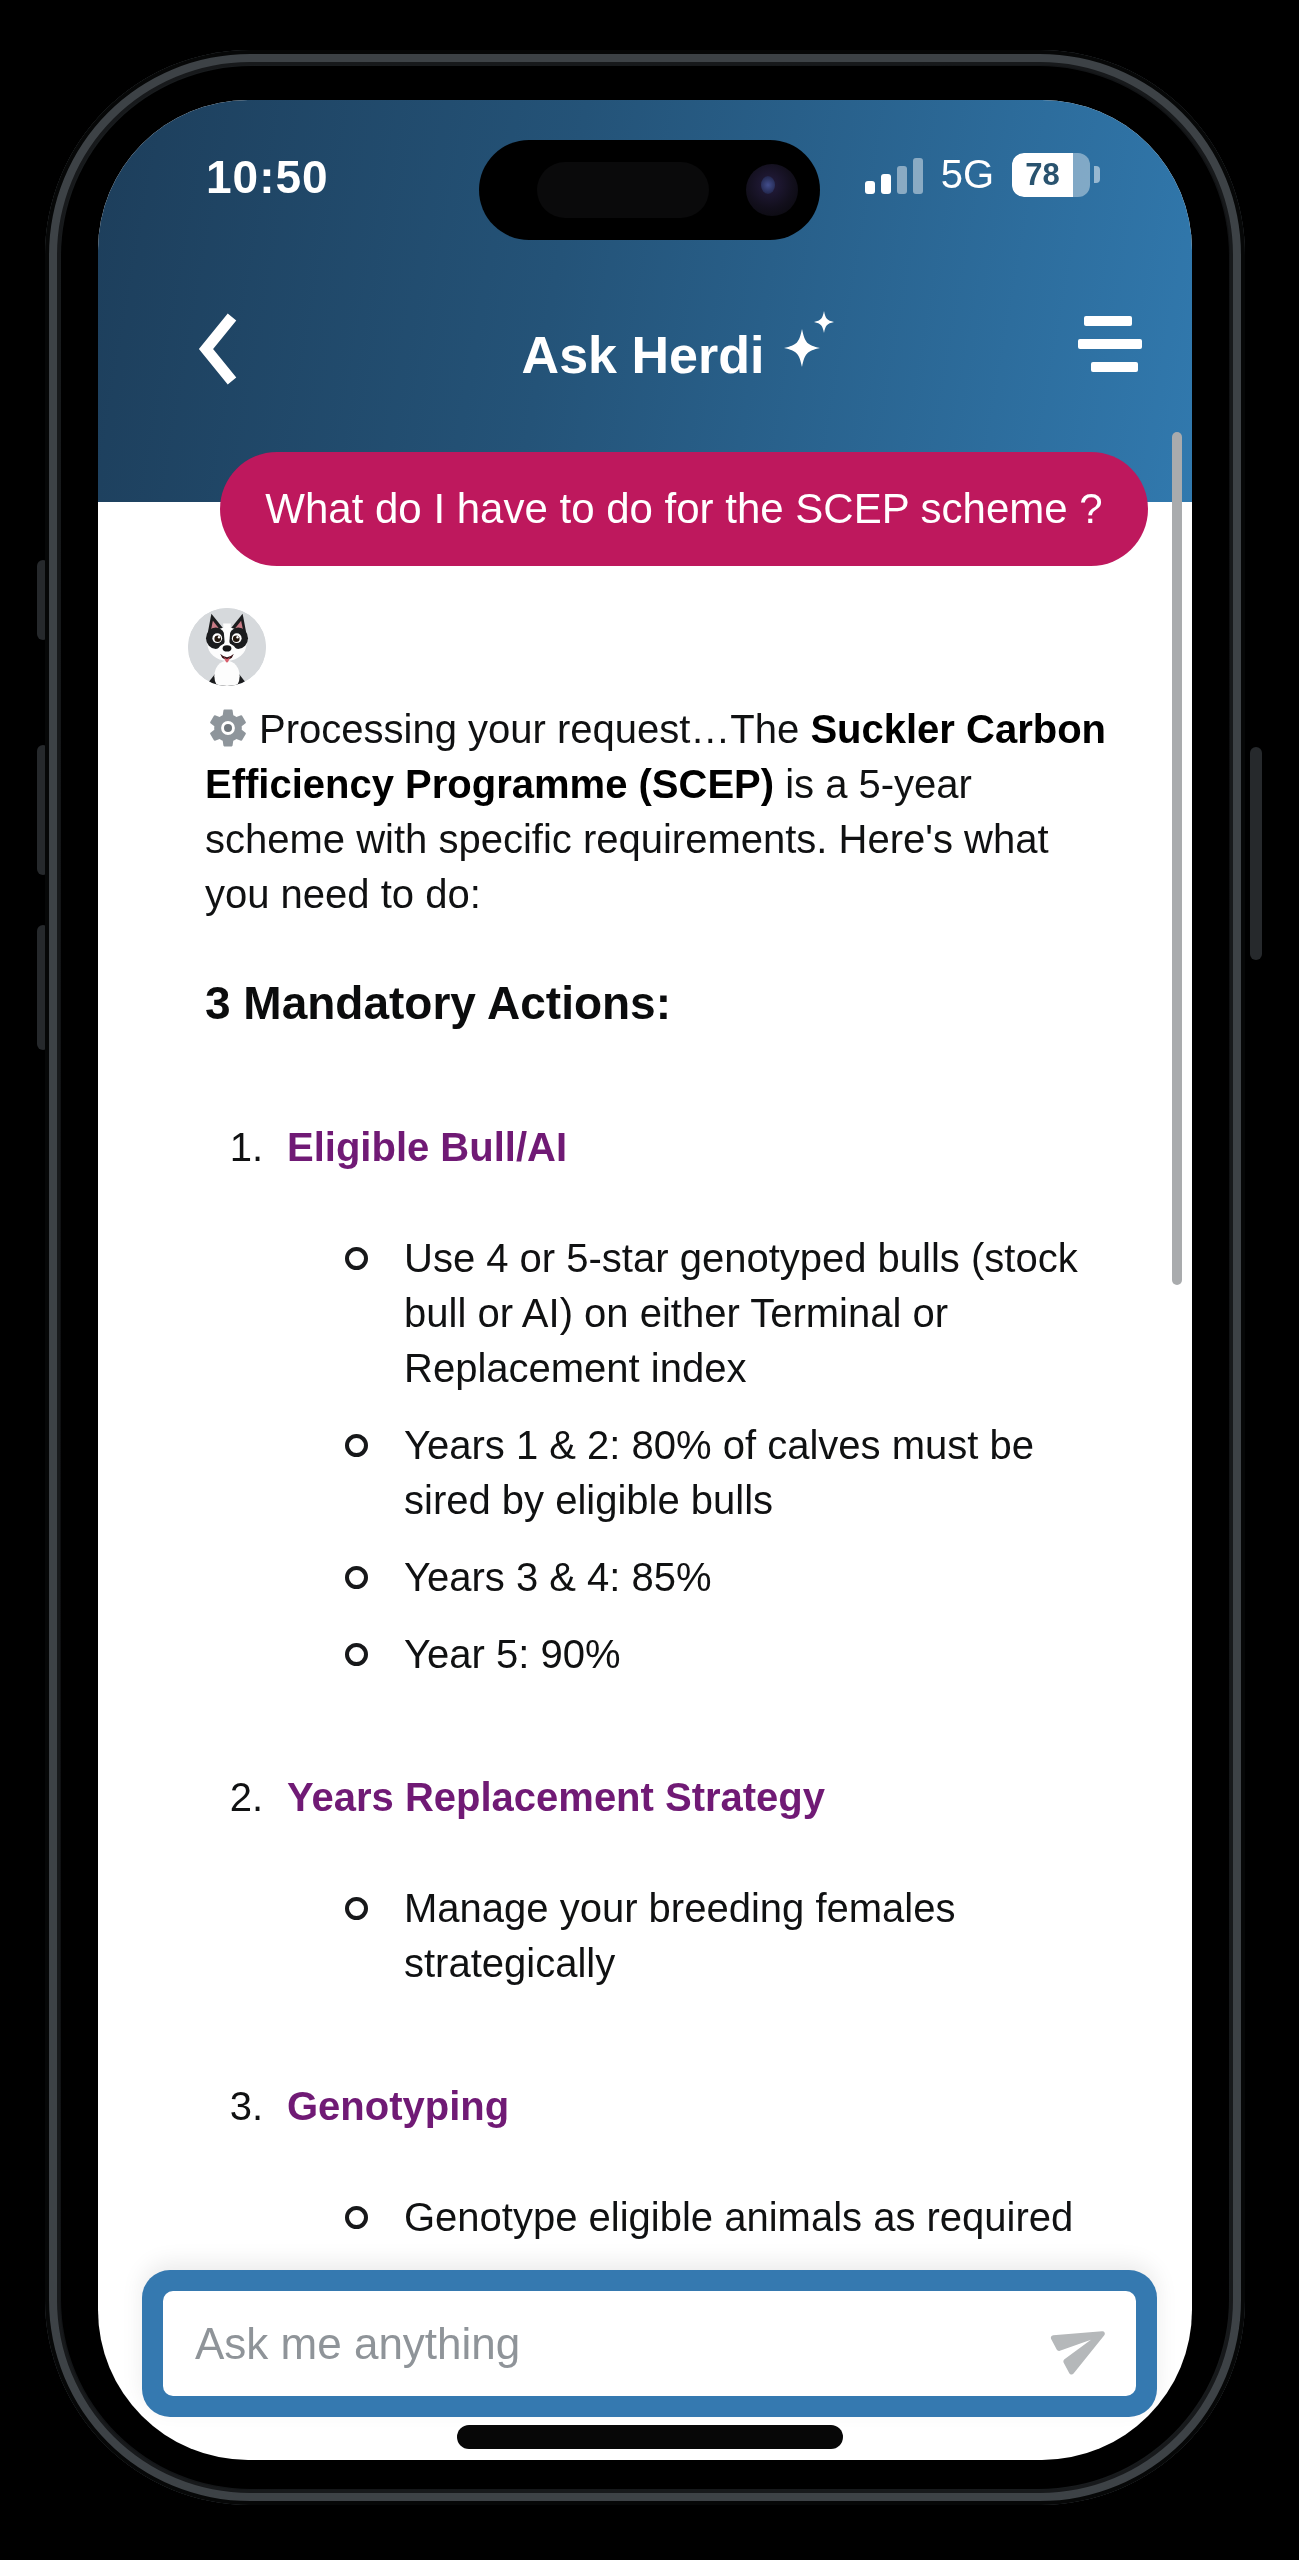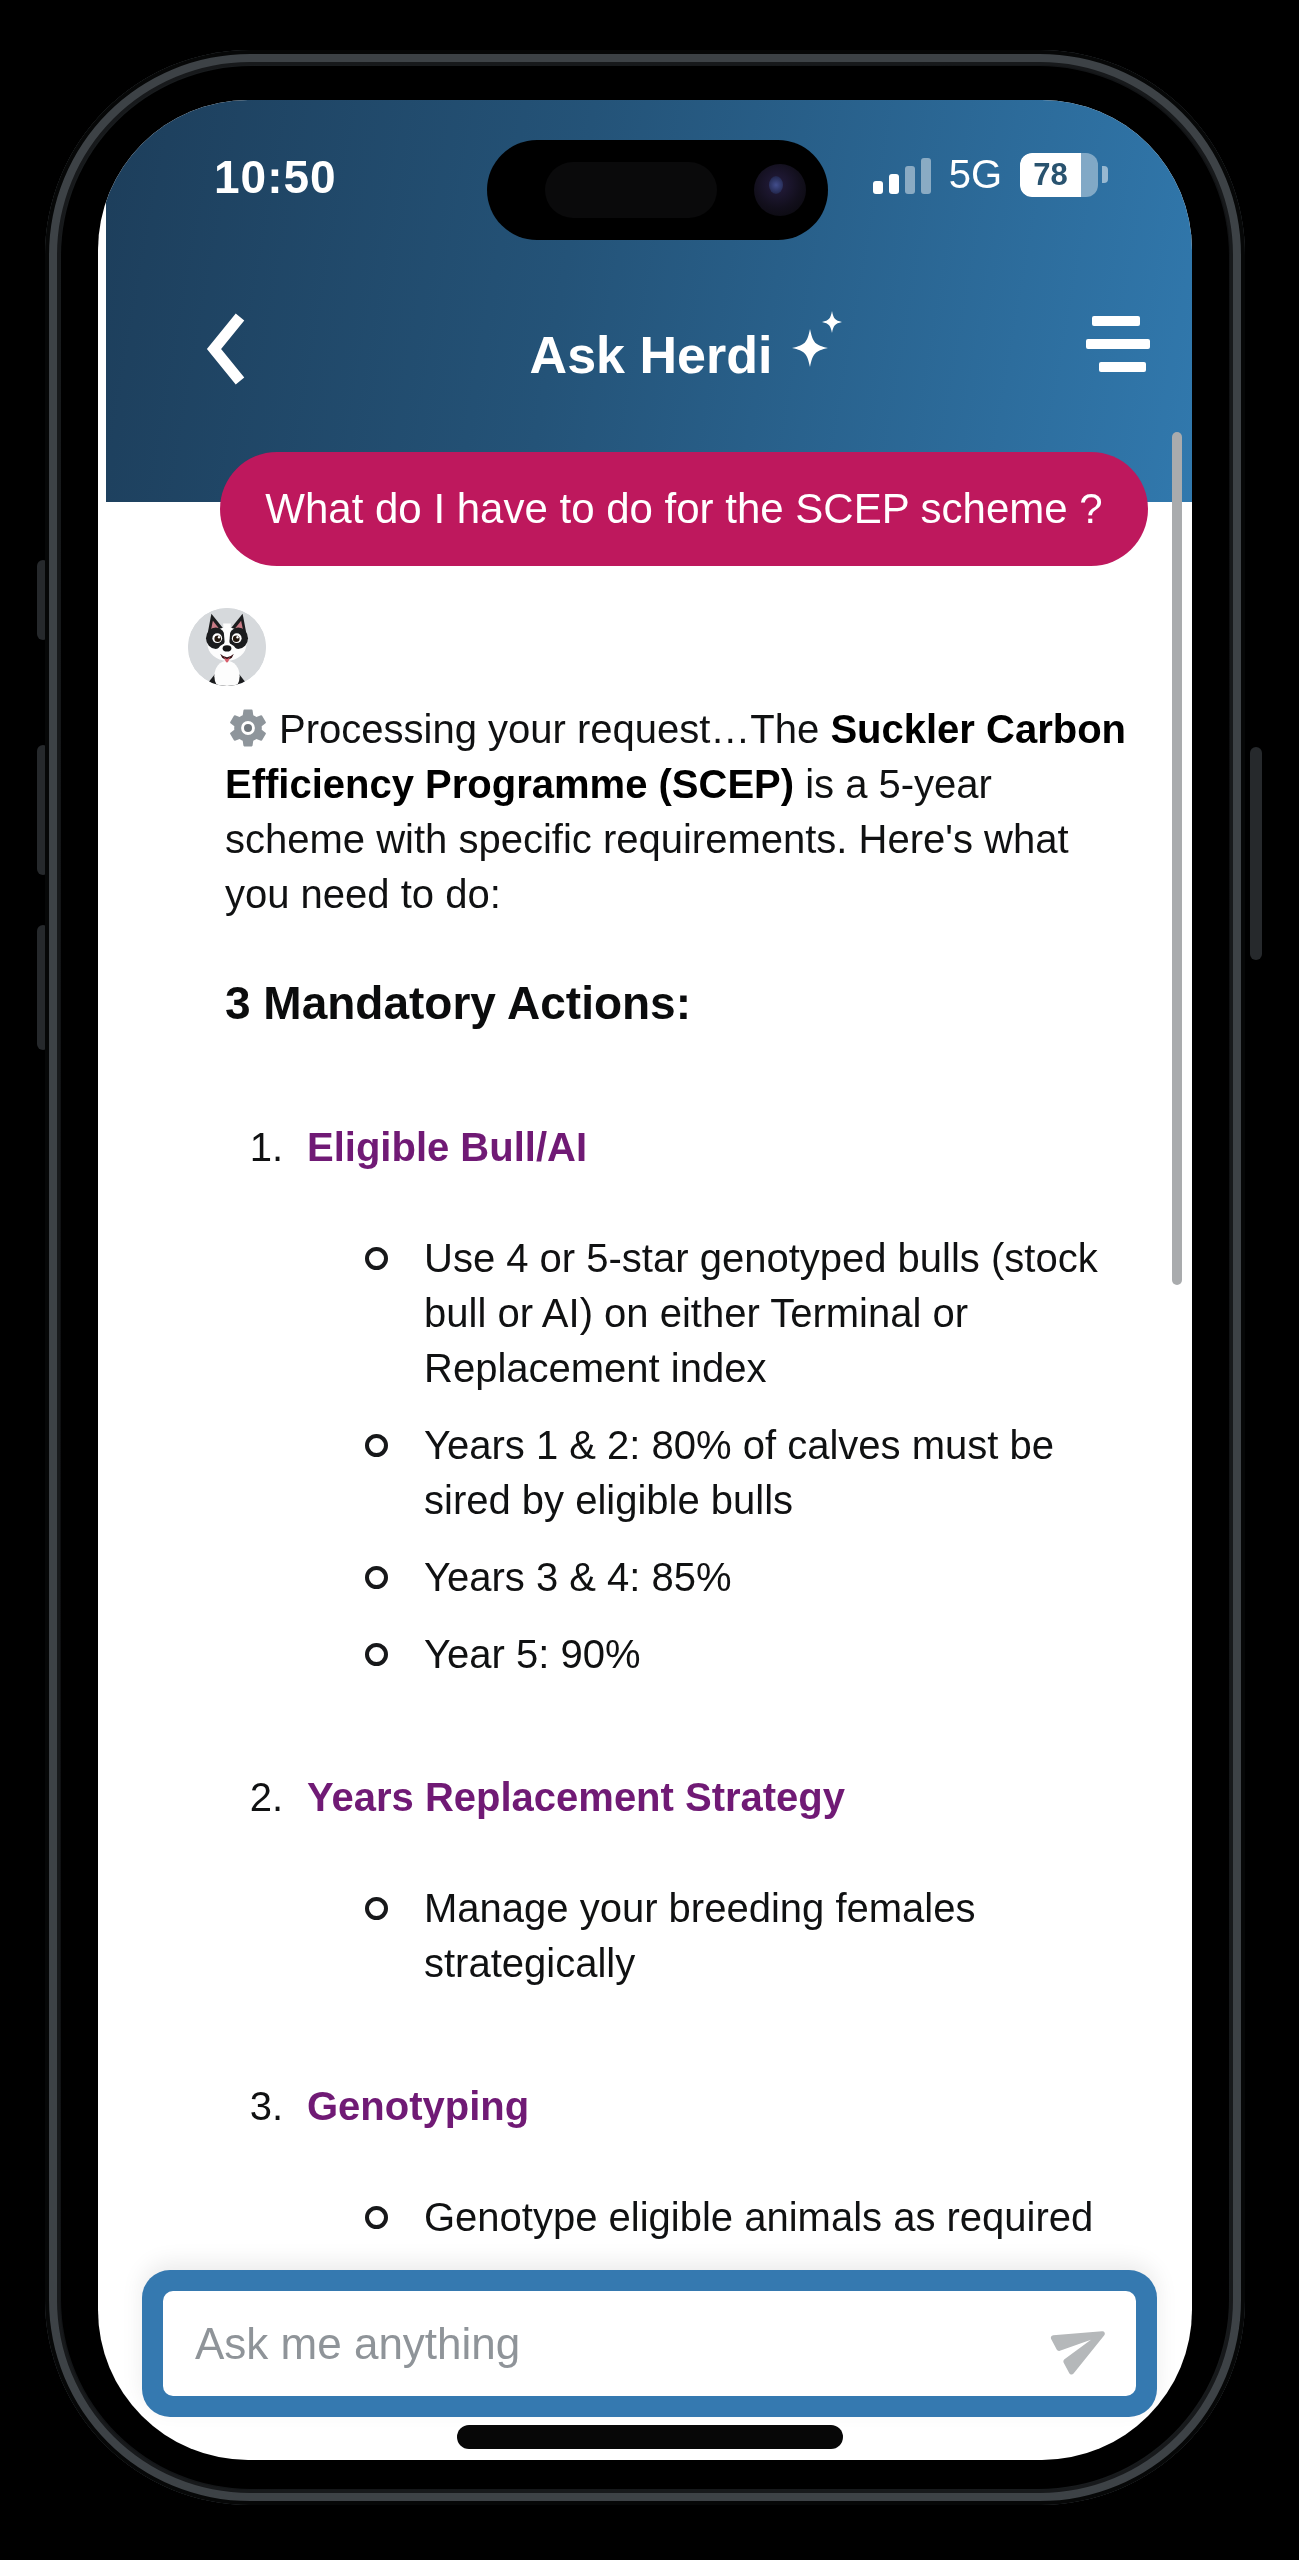--- a/index.html
+++ b/index.html
@@ -9,21 +9,21 @@
   
   .side-btn{position:absolute;background:#26292c;border-radius:6px;}
   .phone{position:absolute;left:45px;top:50px;width:1200px;height:2455px;border-radius:205px;
          background:linear-gradient(145deg,#1a1d1f,#0d0e10 45%,#191c1e);
          box-shadow:inset 0 0 0 4px #060707, inset 0 0 0 12px #3d4246, inset 0 0 0 15px #17191b;}
   .bezel{position:absolute;left:16px;top:16px;right:16px;bottom:16px;border-radius:190px;background:#000;}
   .screen{position:absolute;left:53px;top:50px;width:1094px;height:2360px;border-radius:150px;
           background:#fff;overflow:hidden;}
 
   
-  .header{position:absolute;left:8px;top:0;width:1094px;height:402px;
+  .header{position:absolute;left:0;top:0;width:1094px;height:402px;
           background:linear-gradient(100deg,#1d3e5b 0%,#245378 42%,#3179ae 100%);}
   .time{position:absolute;left:108px;top:50px;color:#fff;font-size:46px;font-weight:700;letter-spacing:1px;}
   .island{position:absolute;left:381px;top:40px;width:341px;height:100px;border-radius:52px;background:#000;}
   .island .slot{position:absolute;left:58px;top:22px;width:172px;height:56px;border-radius:30px;background:#0a0a0b;}
   .island .cam{position:absolute;left:267px;top:24px;width:52px;height:52px;border-radius:50%;
                background:radial-gradient(circle at 45% 40%,#241c3e 0%,#120f1c 55%,#070709 100%);}
   .island .cam::after{content:"";position:absolute;left:15px;top:12px;width:14px;height:18px;border-radius:50%;
                background:radial-gradient(circle,#4a5aa0 0%,#27305c 70%,transparent 100%);opacity:.8;}
   .statusright{position:absolute;right:92px;top:52px;display:flex;align-items:center;gap:18px;}
   .sigbars{display:flex;align-items:flex-end;gap:6px;height:38px;}
@@ -46,21 +46,21 @@
   .menu i:nth-child(2){width:64px;}
   .menu i:nth-child(3){width:47px;margin-left:13px;}
 
   
   .bubble{position:absolute;left:122px;top:352px;width:928px;height:114px;border-radius:57px;background:#be185d;
           display:flex;align-items:center;justify-content:center;}
   .bubble span{color:#fff;font-size:42px;}
   .scrollbar{position:absolute;left:1074px;top:332px;width:10px;height:853px;border-radius:5px;background:#a9abad;}
   .avatar{position:absolute;left:90px;top:508px;width:78px;height:78px;border-radius:50%;overflow:hidden;background:#d6d9dc;}
 
-  .msg{position:absolute;left:107px;top:602px;width:908px;color:#101112;font-size:40px;line-height:55px;margin-left:20px;}
+  .msg{position:absolute;left:107px;top:602px;width:908px;color:#101112;font-size:40px;line-height:55px;}
   .msg b{color:#000;}
   .gear{display:inline-block;width:46px;height:46px;vertical-align:-8px;margin-right:8px;}
   .mhead{font-size:46px;font-weight:700;color:#0b0c0d;margin-top:52px;line-height:58px;}
   .action{margin-top:88px;}
   .action-head{display:flex;}
   .a-num{width:58px;text-align:right;margin-right:24px;flex-shrink:0;}
   .a-title{font-weight:700;color:#701a75;}
   .bullets{margin-top:56px;padding-left:140px;}
   .bullet{display:flex;margin-top:22px;gap:8px;}
   .bullet .ring{width:15px;height:15px;border:4px solid #17181a;border-radius:50%;margin-top:16px;margin-right:28px;flex-shrink:0;}

